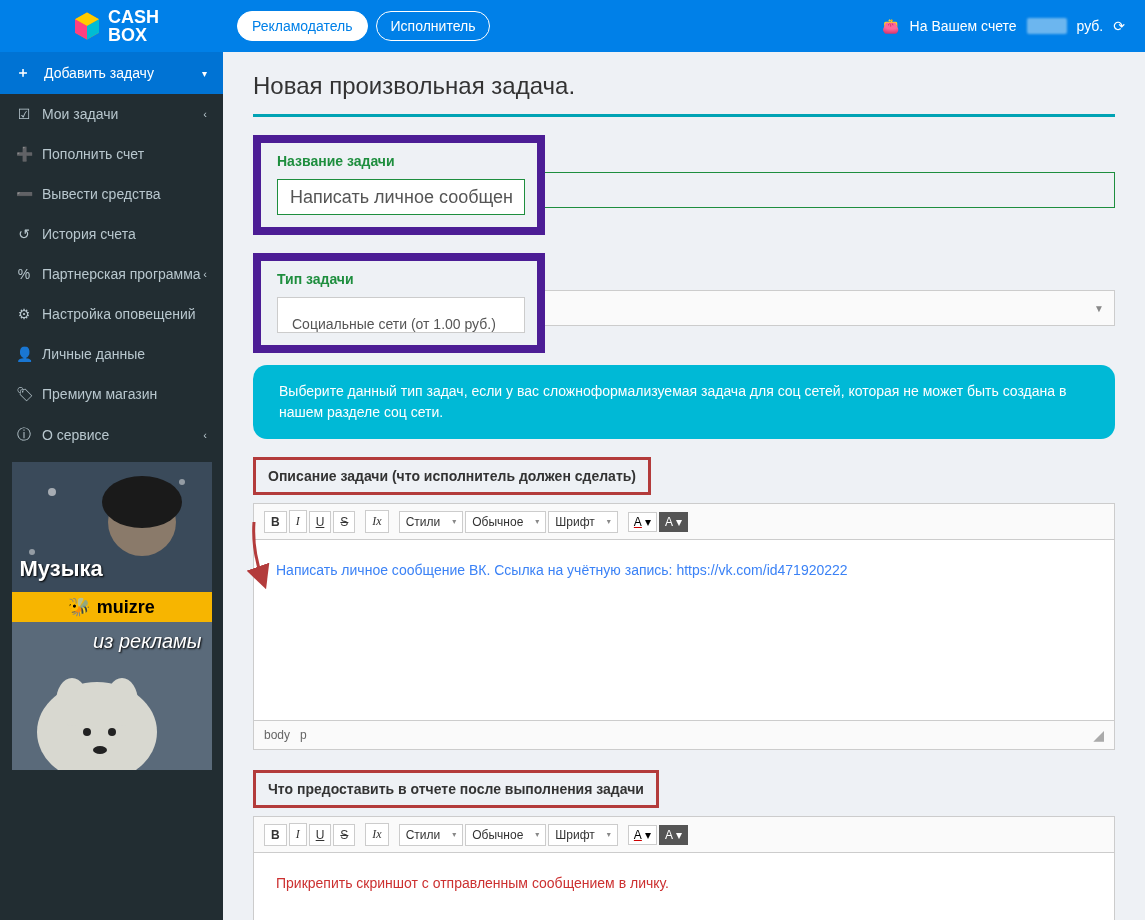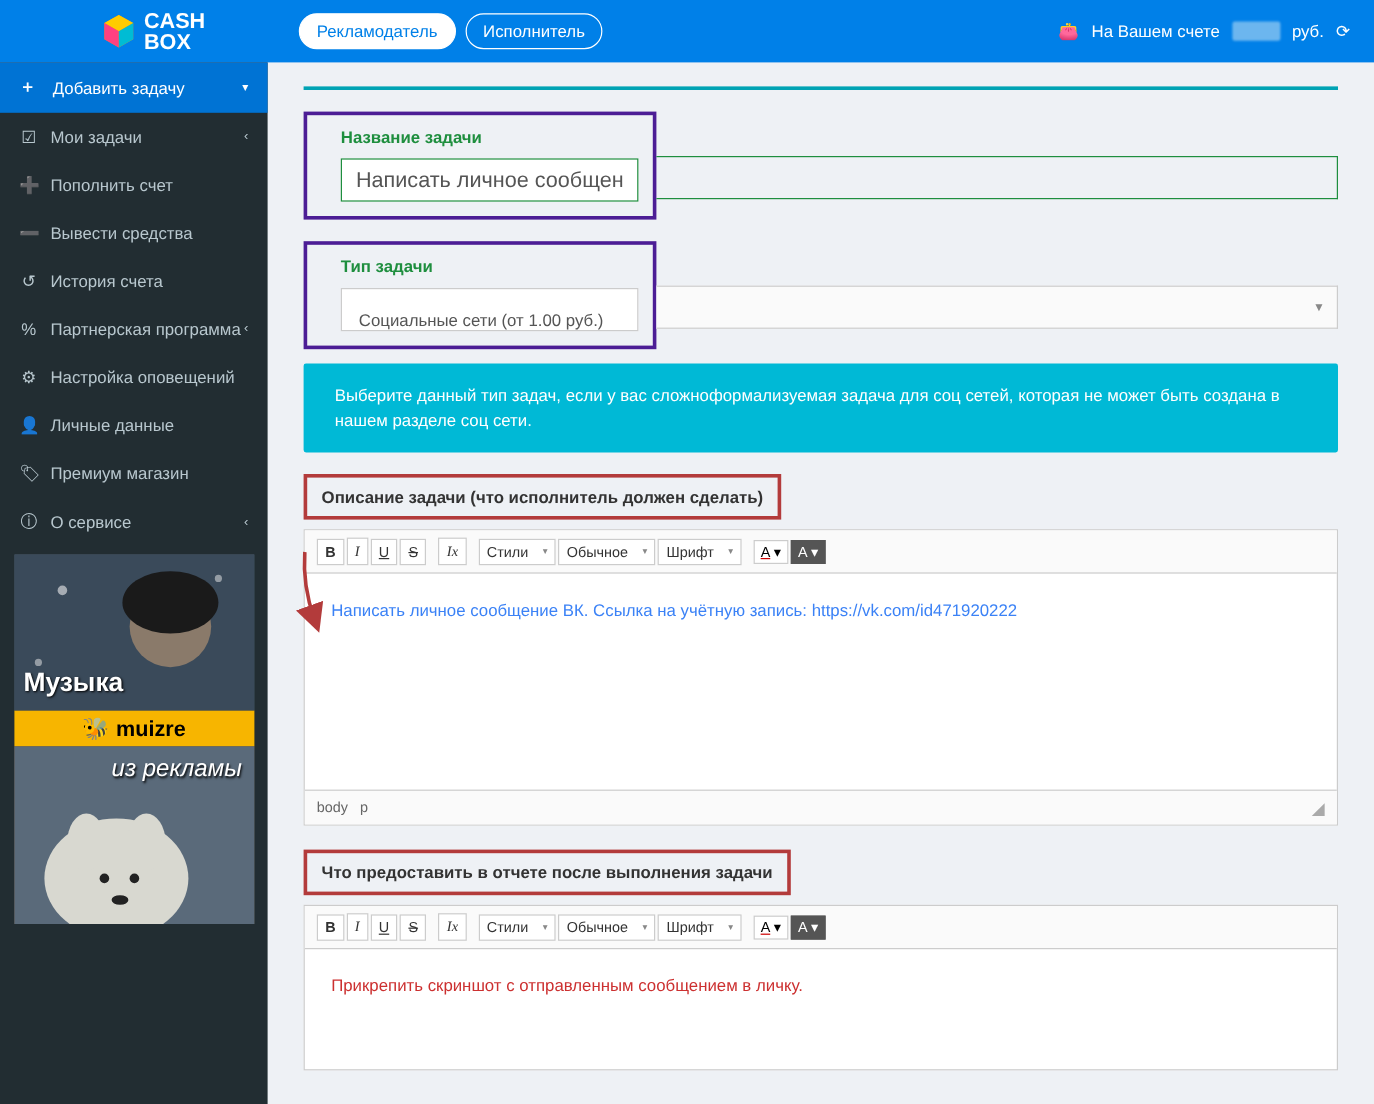--- a/index.html
+++ b/index.html
@@ -1,17 +1,17 @@
 <!DOCTYPE html>
 <html><head>
 <meta charset="utf-8">
 <style>
 * { margin: 0; padding: 0; box-sizing: border-box; font-family: Arial, Helvetica, sans-serif; }
 body { background: #eef1f5; font-size: 14px; }
-.top-header { background: #0080e8; height: 52px; display: flex; align-items: center; padding: 0 20px 0 16px; }
+.top-header { background: #0080e8; height: 52px; display: flex; align-items: center; padding: 0 20px 0 4px; }
 .logo-area { width: 223px; display: flex; align-items: center; justify-content: center; height: 100%; }
 .logo-cube { width: 30px; height: 30px; margin-right: 6px; }
 .logo-text { color: #fff; font-weight: bold; font-size: 18px; line-height: 1; }
 .header-buttons { display: flex; gap: 8px; margin-left: 10px; }
 .header-btn { background: #fff; color: #0080e8; border: 1px solid #fff; padding: 6px 14px; border-radius: 15px; font-size: 14px; cursor: pointer; }
 .header-btn.outline { background: transparent; color: #fff; border: 1px solid #fff; }
 .header-right { margin-left: auto; color: #fff; display: flex; align-items: center; gap: 10px; font-size: 14px; }
 .header-right .amount-blur { background: #6cb6ef; width: 40px; height: 16px; display: inline-block; border-radius: 2px; filter: blur(1px); }
 .layout { display: flex; min-height: calc(100vh - 52px); }
 .sidebar { width: 223px; background: #222d32; color: #b8c7ce; display: flex; flex-direction: column; }
@@ -25,28 +25,28 @@
 .promo-box { background: #4a5a6a; height: 130px; position: relative; overflow: hidden; text-decoration: underline; }
 .promo-box .mtext { position: absolute; left: 8px; bottom: 10px; color: #fff; font-weight: bold; font-size: 22px; text-shadow: 1px 1px 2px #000; }
 .promo-band { background: #f7b500; color: #000; text-align: center; font-weight: bold; padding: 4px 0; font-size: 18px; }
 .promo-band .bug { margin-right: 6px; }
 .promo-box2 { background: #737373; height: 148px; position: relative; overflow: hidden; }
 .promo-box2 .mtext2 { position: absolute; right: 10px; top: 8px; color: #fff; font-style: italic; font-size: 20px; text-shadow: 1px 1px 2px #000; }
 .content { flex: 1; padding: 20px 30px; }
 .page-title { font-size: 24px; color: #333; font-weight: 400; margin-bottom: 14px; }
 .title-divider { height: 3px; background: #00a3b4; margin-bottom: 18px; }
 .full-row { display: flex; align-items: flex-start; gap: 0; }
-.section-green-full { border: 3px solid #4c1d95; padding: 10px 12px 12px 28px; flex-shrink: 0; }
+.section-green-full { border: 8px solid #4c1d95; padding: 10px 12px 12px 16px; flex-shrink: 0; }
 .section-label-green { color: #1e8e3e; font-weight: 600; font-size: 14px; margin-bottom: 10px; }
 .input-field { width: 248px; height: 36px; border: 1px solid #1e8e3e; padding: 0 12px; font-size: 18px; color: #555; }
 .input-extend { flex: 1; height: 36px; border: 1px solid #1e8e3e; border-left: none; margin-top: 37px; }
 .select-bar { width: 248px; height: 36px; border: 1px solid #ccc; padding: 0 14px; font-size: 14px; color: #555; display: flex; align-items: flex-end; background: #fff; }
 .select-extend { flex: 1; height: 36px; border: 1px solid #ccc; border-left: none; margin-top: 37px; display: flex; align-items: center; justify-content: flex-end; padding-right: 10px; background: #fafafa; }
 .select-extend .dd { font-size: 10px; color: #888; }
-.info-box { background: #00b9d6; color: #fff; padding: 16px 26px; margin: 12px 0 18px 0; border-radius: 2px; font-size: 14px; line-height: 1.5; }
+.info-box { background: #00b9d6; color: #fff; padding: 16px 26px; margin: 12px 0 18px 0; border-radius: 14px; font-size: 14px; line-height: 1.5; }
 .sub-heading { font-weight: 600; color: #333; font-size: 14px; padding: 8px 12px; border: 3px solid #b33b3b; display: inline-block; margin-bottom: 8px; }
 .editor-box { border: 1px solid #ccc; background: #fff; margin-bottom: 20px; }
 .editor-toolbar { border-bottom: 1px solid #ccc; padding: 6px 10px; display: flex; align-items: center; gap: 2px; background: #fafafa; flex-wrap: wrap; }
 .tbtn { border: 1px solid #ccc; background: #fff; padding: 3px 6px; font-size: 12px; cursor: pointer; color: #333; display: inline-flex; align-items: center; min-height: 22px; }
 .tbtn.bold { font-weight: bold; }
 .tbtn.italic { font-style: italic; font-family: serif; }
 .tbtn.under { text-decoration: underline; }
 .tbtn.strike { text-decoration: line-through; }
 .tsep { width: 6px; }
 .tdrop { border: 1px solid #ccc; background: #fff; padding: 3px 6px; font-size: 12px; cursor: pointer; color: #333; display: inline-flex; align-items: center; gap: 12px; min-height: 22px; }
@@ -161,20 +161,21 @@
           <circle cx="75" cy="110" r="4" fill="#222"></circle>
           <circle cx="100" cy="110" r="4" fill="#222"></circle>
           <ellipse cx="88" cy="128" rx="7" ry="4" fill="#222"></ellipse>
         </svg>
         <div class="mtext2">из рекламы</div>
       </div>
     </div>
   </div>
 
   <div class="content">
+    <h1 class="page-title">Новая произвольная задача.</h1>
     <div class="title-divider"></div>
 
     <div class="full-row">
       <div class="section-green-full">
         <div class="section-label-green">Название задачи</div>
         <input class="input-field" value="Написать личное сообщение" style="">
       </div>
       <div class="input-extend"></div>
     </div>
 

